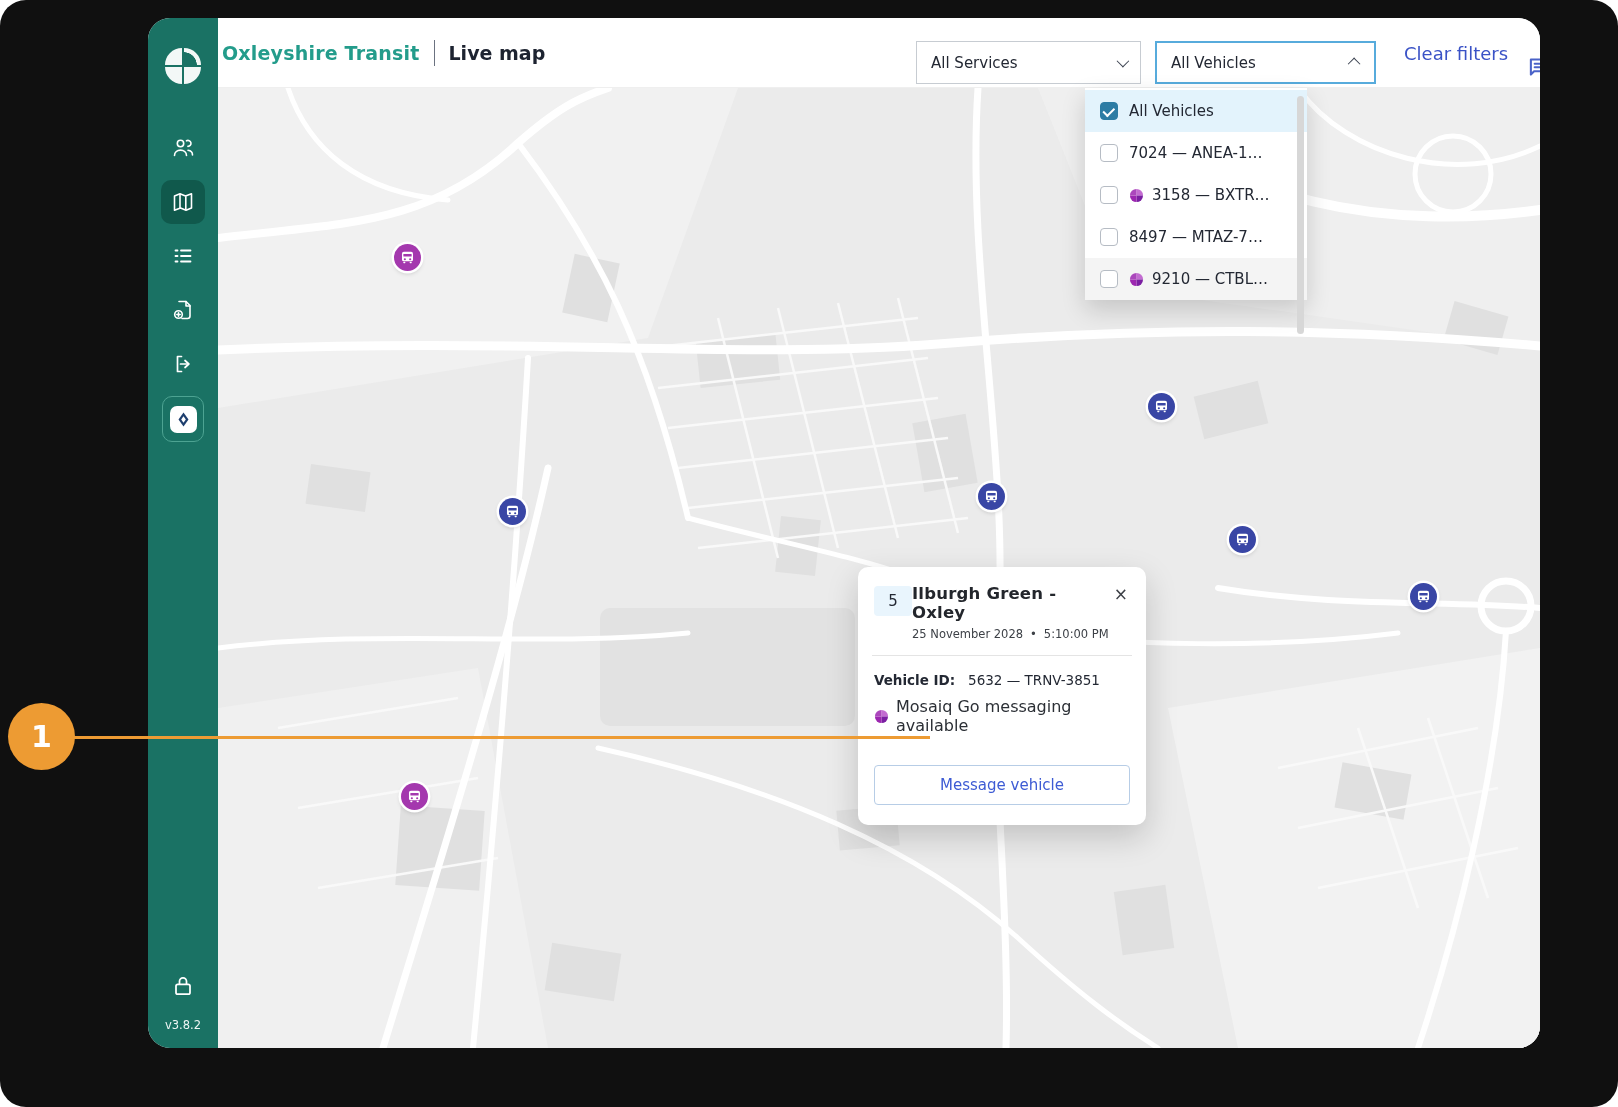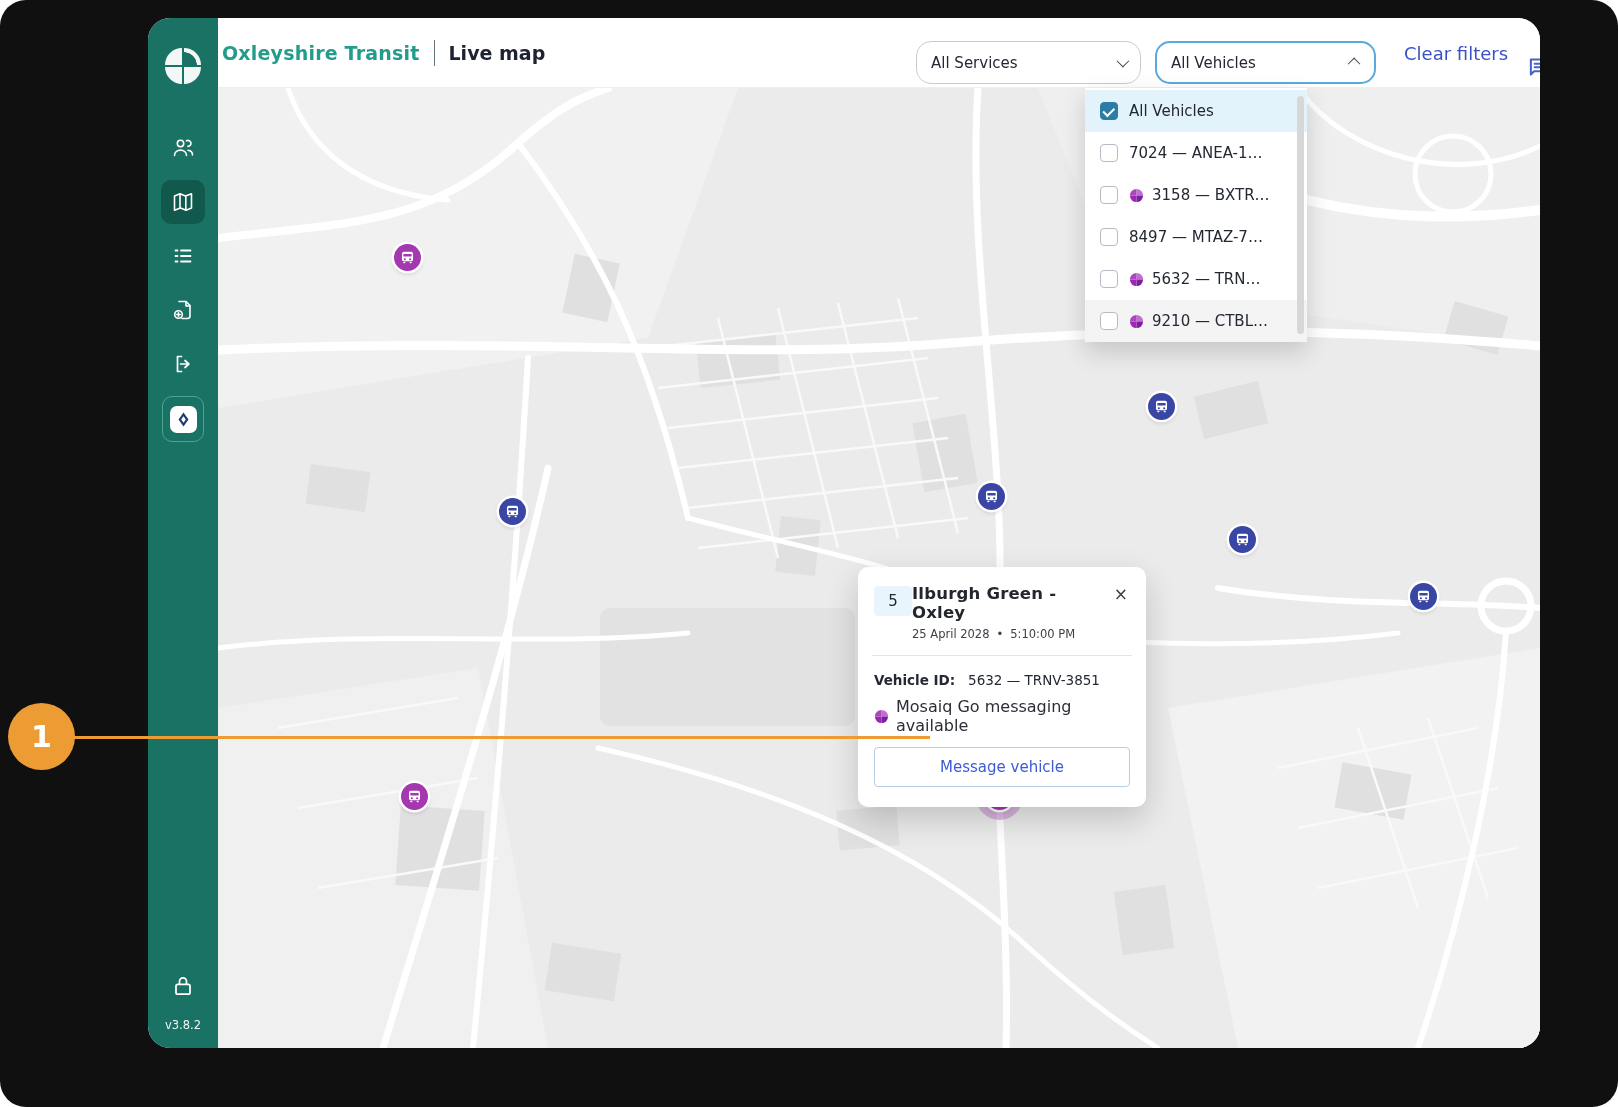--- a/index.html
+++ b/index.html
@@ -24,21 +24,21 @@
   .app-chip .tile { width:27px; height:27px; background:#fff; border-radius:7px; display:flex; align-items:center; justify-content:center; }
   .sb-bottom { position:absolute; left:0; bottom:0; width:70px; text-align:center; }
   .lock-wrap { margin:0 auto 18px; width:28px; height:28px; }
   .version { color:#eef6f4; font-size:11.5px; padding-bottom:16px; }
 
   
   .header { position:absolute; left:70px; top:0; right:0; height:70px; background:#fff; z-index:20; display:flex; align-items:center; border-bottom:1px solid #efefef; }
   .brand { margin-left:4px; color:#239C8B; font-size:19px; font-weight:600; letter-spacing:.2px; }
   .title-div { width:1px; height:26px; background:#6b7280; margin:0 14px; }
   .page-title { color:#1d2330; font-size:19px; font-weight:600; }
-  .select { position:absolute; top:23px; height:43px; background:#fff; border:1px solid #c7ccd2; border-radius:15px; display:flex; align-items:center; padding:0 14px; font-size:15px; color:#232833; }
+  .select { position:absolute; top:23px; height:43px; background:#fff; border:1px solid #c7ccd2; border-radius:0; display:flex; align-items:center; padding:0 14px; font-size:15px; color:#232833; }
   .select .lbl { flex:1; }
   .sel-services { left:698px; width:225px; }
   .sel-vehicles { left:937px; width:221px; border:2px solid #57ABDC; }
   .chev { width:9px; height:9px; border-right:1.8px solid #3b4250; border-bottom:1.8px solid #3b4250; }
   .chev.down { transform:rotate(45deg) translateY(-2px); }
   .chev.up { transform:rotate(-135deg) translateY(-2px); }
   .clear-filters { position:absolute; left:1186px; top:0; height:70px; display:flex; align-items:center; color:#3A52C6; font-size:18px; font-weight:500; cursor:pointer; }
   .hdr-icon { position:absolute; top:23px; width:26px; height:26px; }
   .chat-icon { left:1308px; top:36px; }
 
@@ -71,21 +71,21 @@
   .pp-head { display:flex; align-items:flex-start; }
   .route-badge { width:38px; height:30px; background:#E9F5FD; border-radius:4px; display:flex; align-items:center; justify-content:center; font-size:15px; color:#232833; margin-top:2px; }
   .pp-titles { margin-left:0; flex:1; }
   .pp-title { font-size:16.5px; font-weight:600; color:#23262c; letter-spacing:.2px; }
   .pp-sub { font-size:11.5px; color:#3d4147; margin-top:5px; display:flex; gap:7px; align-items:center; }
   .pp-close { font-size:17px; color:#3d4147; line-height:1; cursor:pointer; padding:2px; }
   .pp-div { height:1px; background:#e4e4e4; margin:14px -2px 0; }
   .pp-vid { margin-top:16px; font-size:13.5px; color:#232833; }
   .pp-vid b { font-weight:700; }
   .pp-msg { margin-top:9px; display:flex; align-items:center; gap:7px; font-size:16px; color:#2b2f35; }
-  .pp-btn { margin-top:12px; width:100%; height:40px; background:#fff; border:1px solid #b7cde6; border-radius:4px; color:#3D5BD4; font-size:15px; font-weight:500; font-family:inherit; cursor:pointer; }
+  .pp-btn { margin-top:30px; width:100%; height:40px; background:#fff; border:1px solid #b7cde6; border-radius:4px; color:#3D5BD4; font-size:15px; font-weight:500; font-family:inherit; cursor:pointer; }
 
   
   .ann-line { position:absolute; left:70px; top:736px; width:860px; height:3px; background:#ED9B33; z-index:60; }
   .ann-circle { position:absolute; left:8px; top:703px; width:67px; height:67px; background:#ED9B33; border-radius:50%; z-index:61; display:flex; align-items:center; justify-content:center; color:#fff; font-size:30px; font-weight:700; }
 </style>
 </head>
 <body>
 
 <div class="frame">
 
@@ -350,32 +350,20 @@
           </svg>
           <span>3158 — BXTR…</span>
         </span>
       </div>
       <div class="dd-item">
         <span class="cb"></span>
         <span class="dd-label">
             <span>8497 — MTAZ-7…</span>
           </span>
       </div>
-      <div class="dd-item">
-        <span class="cb"></span>
-        <span class="dd-label">
-          <svg class="pie" viewBox="0 0 16 16">
-            <path d="M8 8 L8 1 A7 7 0 0 1 15 8 Z" fill="#c36cd1"></path>
-            <path d="M8 8 L15 8 A7 7 0 0 1 8 15 Z" fill="#7b1fa2"></path>
-            <path d="M8 8 L8 15 A7 7 0 0 1 1 8 Z" fill="#9c27b0"></path>
-            <path d="M8 8 L1 8 A7 7 0 0 1 8 1 Z" fill="#ab47bc"></path>
-          </svg>
-          <span>5632 — TRN…</span>
-        </span>
-      </div>
       <div class="dd-item alt">
         <span class="cb"></span>
         <span class="dd-label">
           <svg class="pie" viewBox="0 0 16 16">
             <path d="M8 8 L8 1 A7 7 0 0 1 15 8 Z" fill="#c36cd1"></path>
             <path d="M8 8 L15 8 A7 7 0 0 1 8 15 Z" fill="#7b1fa2"></path>
             <path d="M8 8 L8 15 A7 7 0 0 1 1 8 Z" fill="#9c27b0"></path>
             <path d="M8 8 L1 8 A7 7 0 0 1 8 1 Z" fill="#ab47bc"></path>
           </svg>
           <span>9210 — CTBL…</span>
@@ -383,21 +371,21 @@
       </div>
       <div class="dd-scroll"></div>
     </div>
 
     <div class="popup">
       <div class="pp-head">
         <div class="route-badge">5</div>
         <div class="pp-titles">
           <div class="pp-title">Ilburgh Green - Oxley</div>
           <div class="pp-sub">
-            <span>25 April 2028</span>
+            <span>25 November 2028</span>
             <span>•</span>
             <span>5:10:00 PM</span>
           </div>
         </div>
         <span class="pp-close">×</span>
       </div>
       <div class="pp-div"></div>
       <div class="pp-vid">
         <b>Vehicle ID:</b>
         <span>&nbsp; 5632 — TRNV-3851</span>

